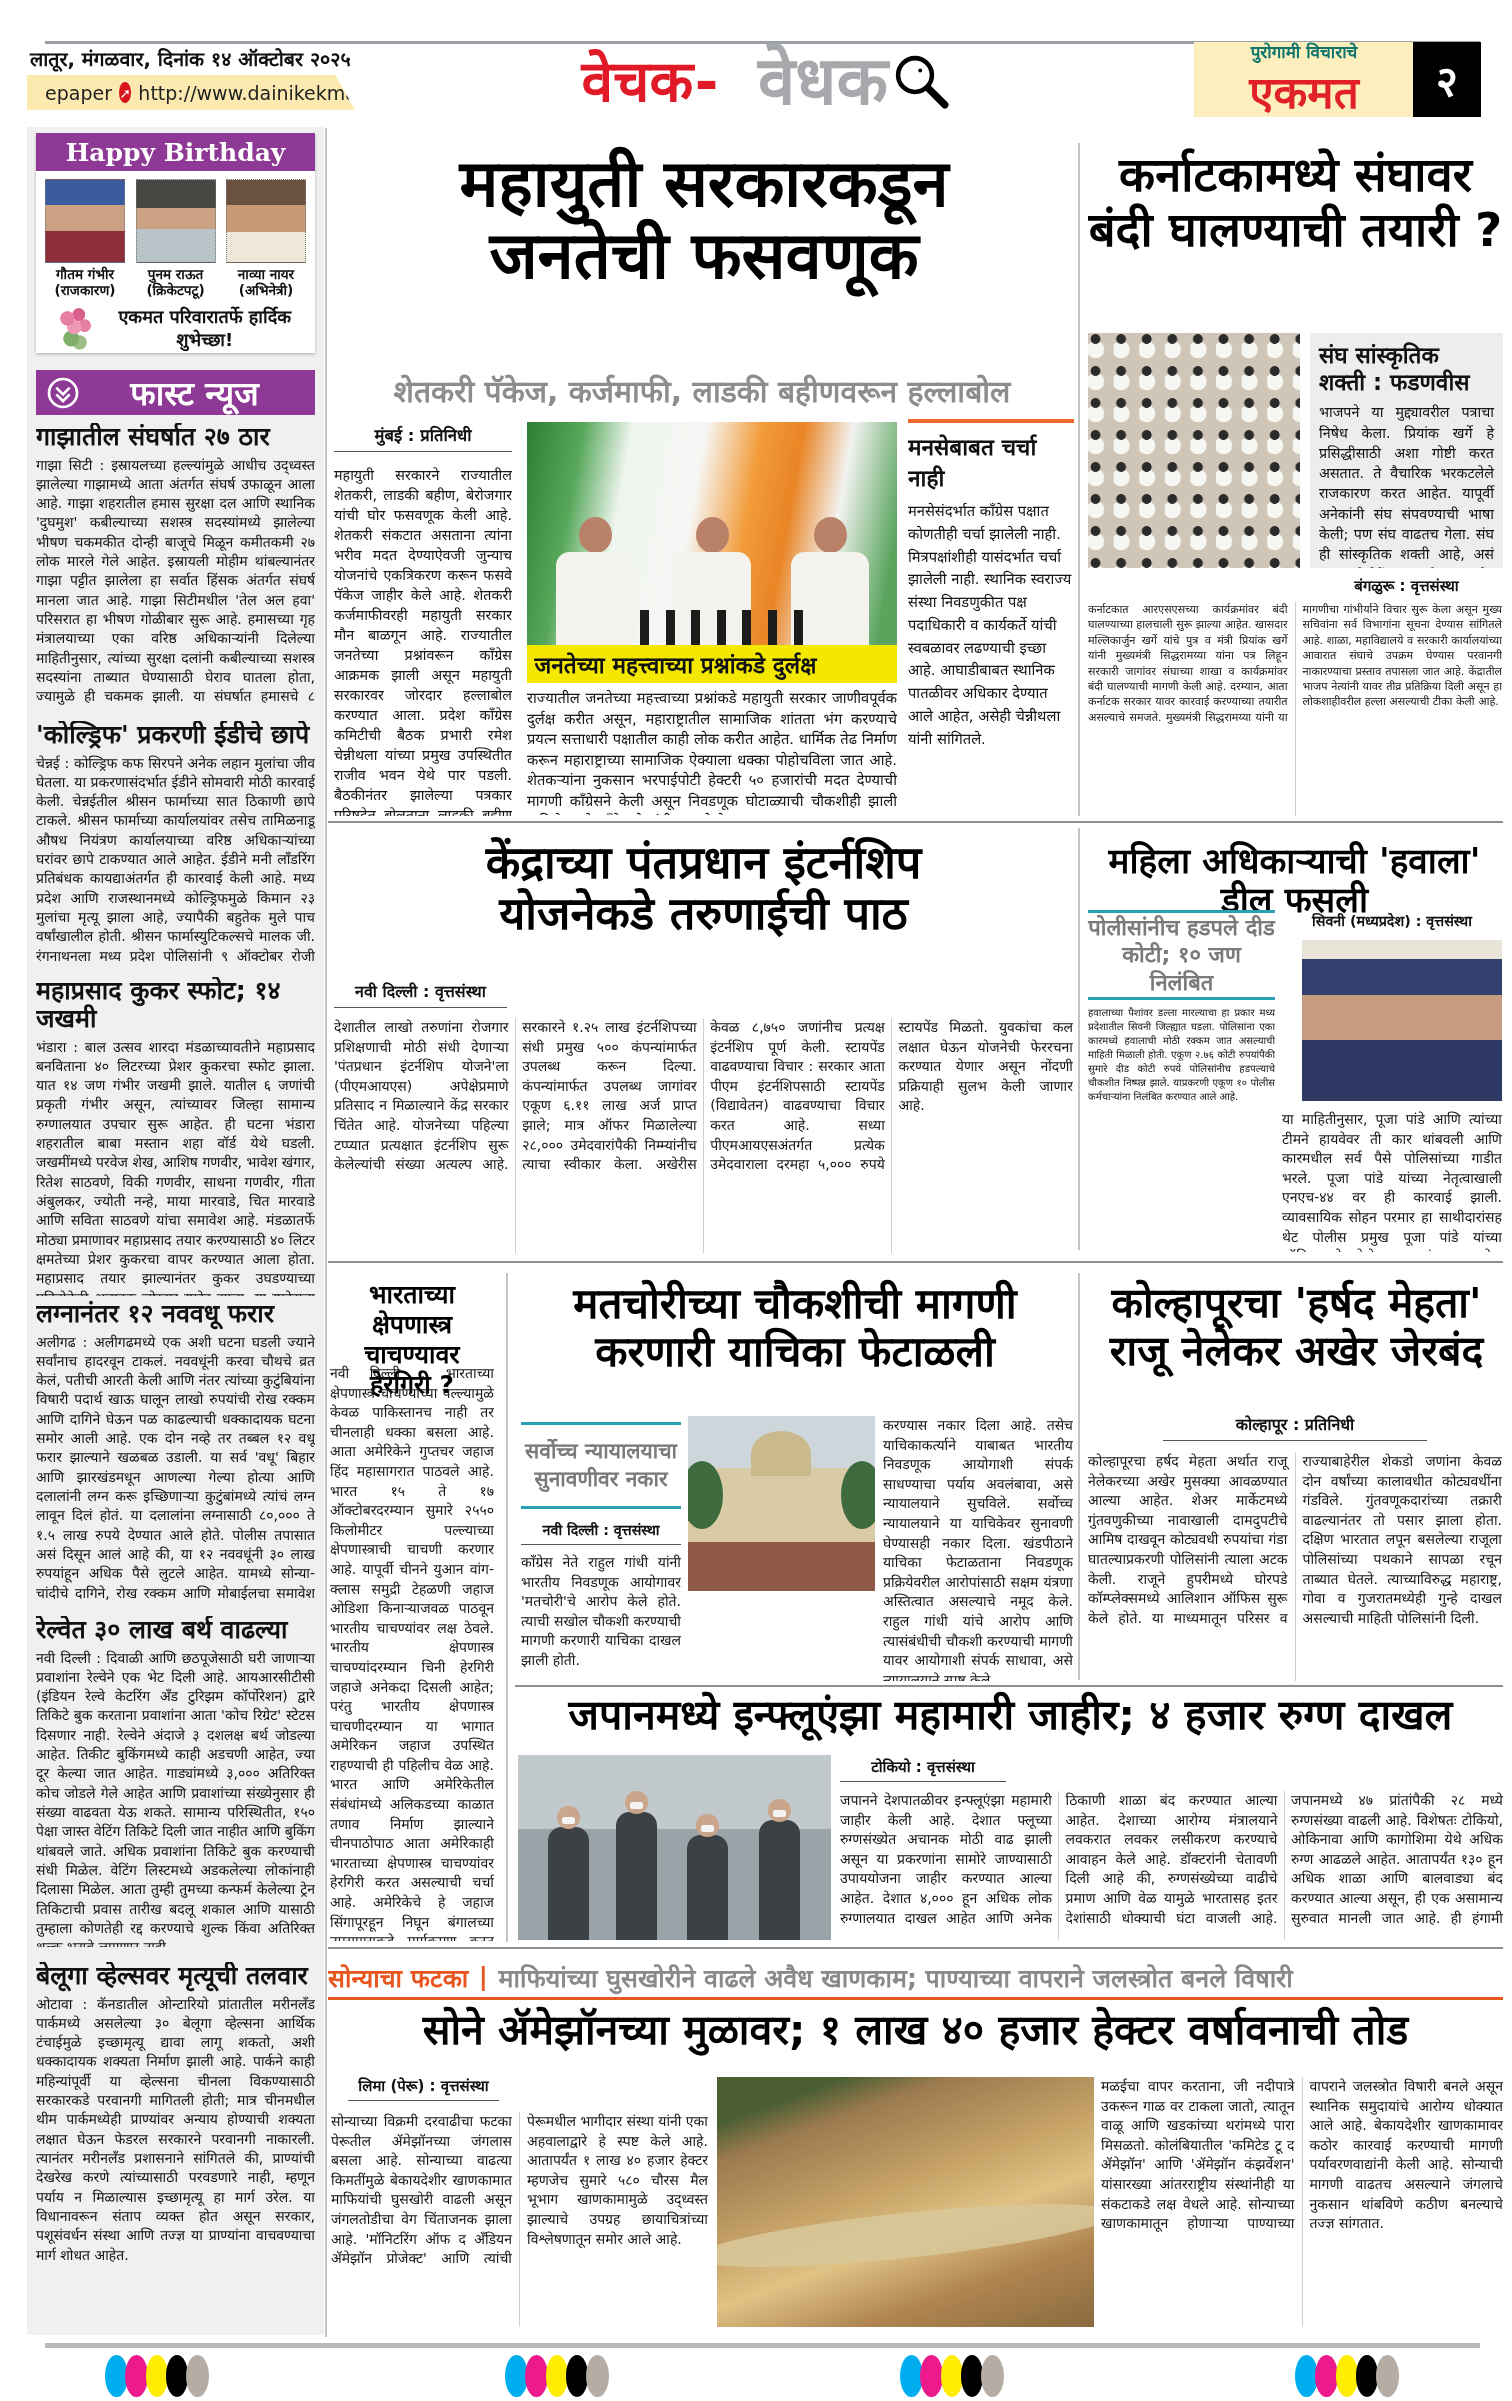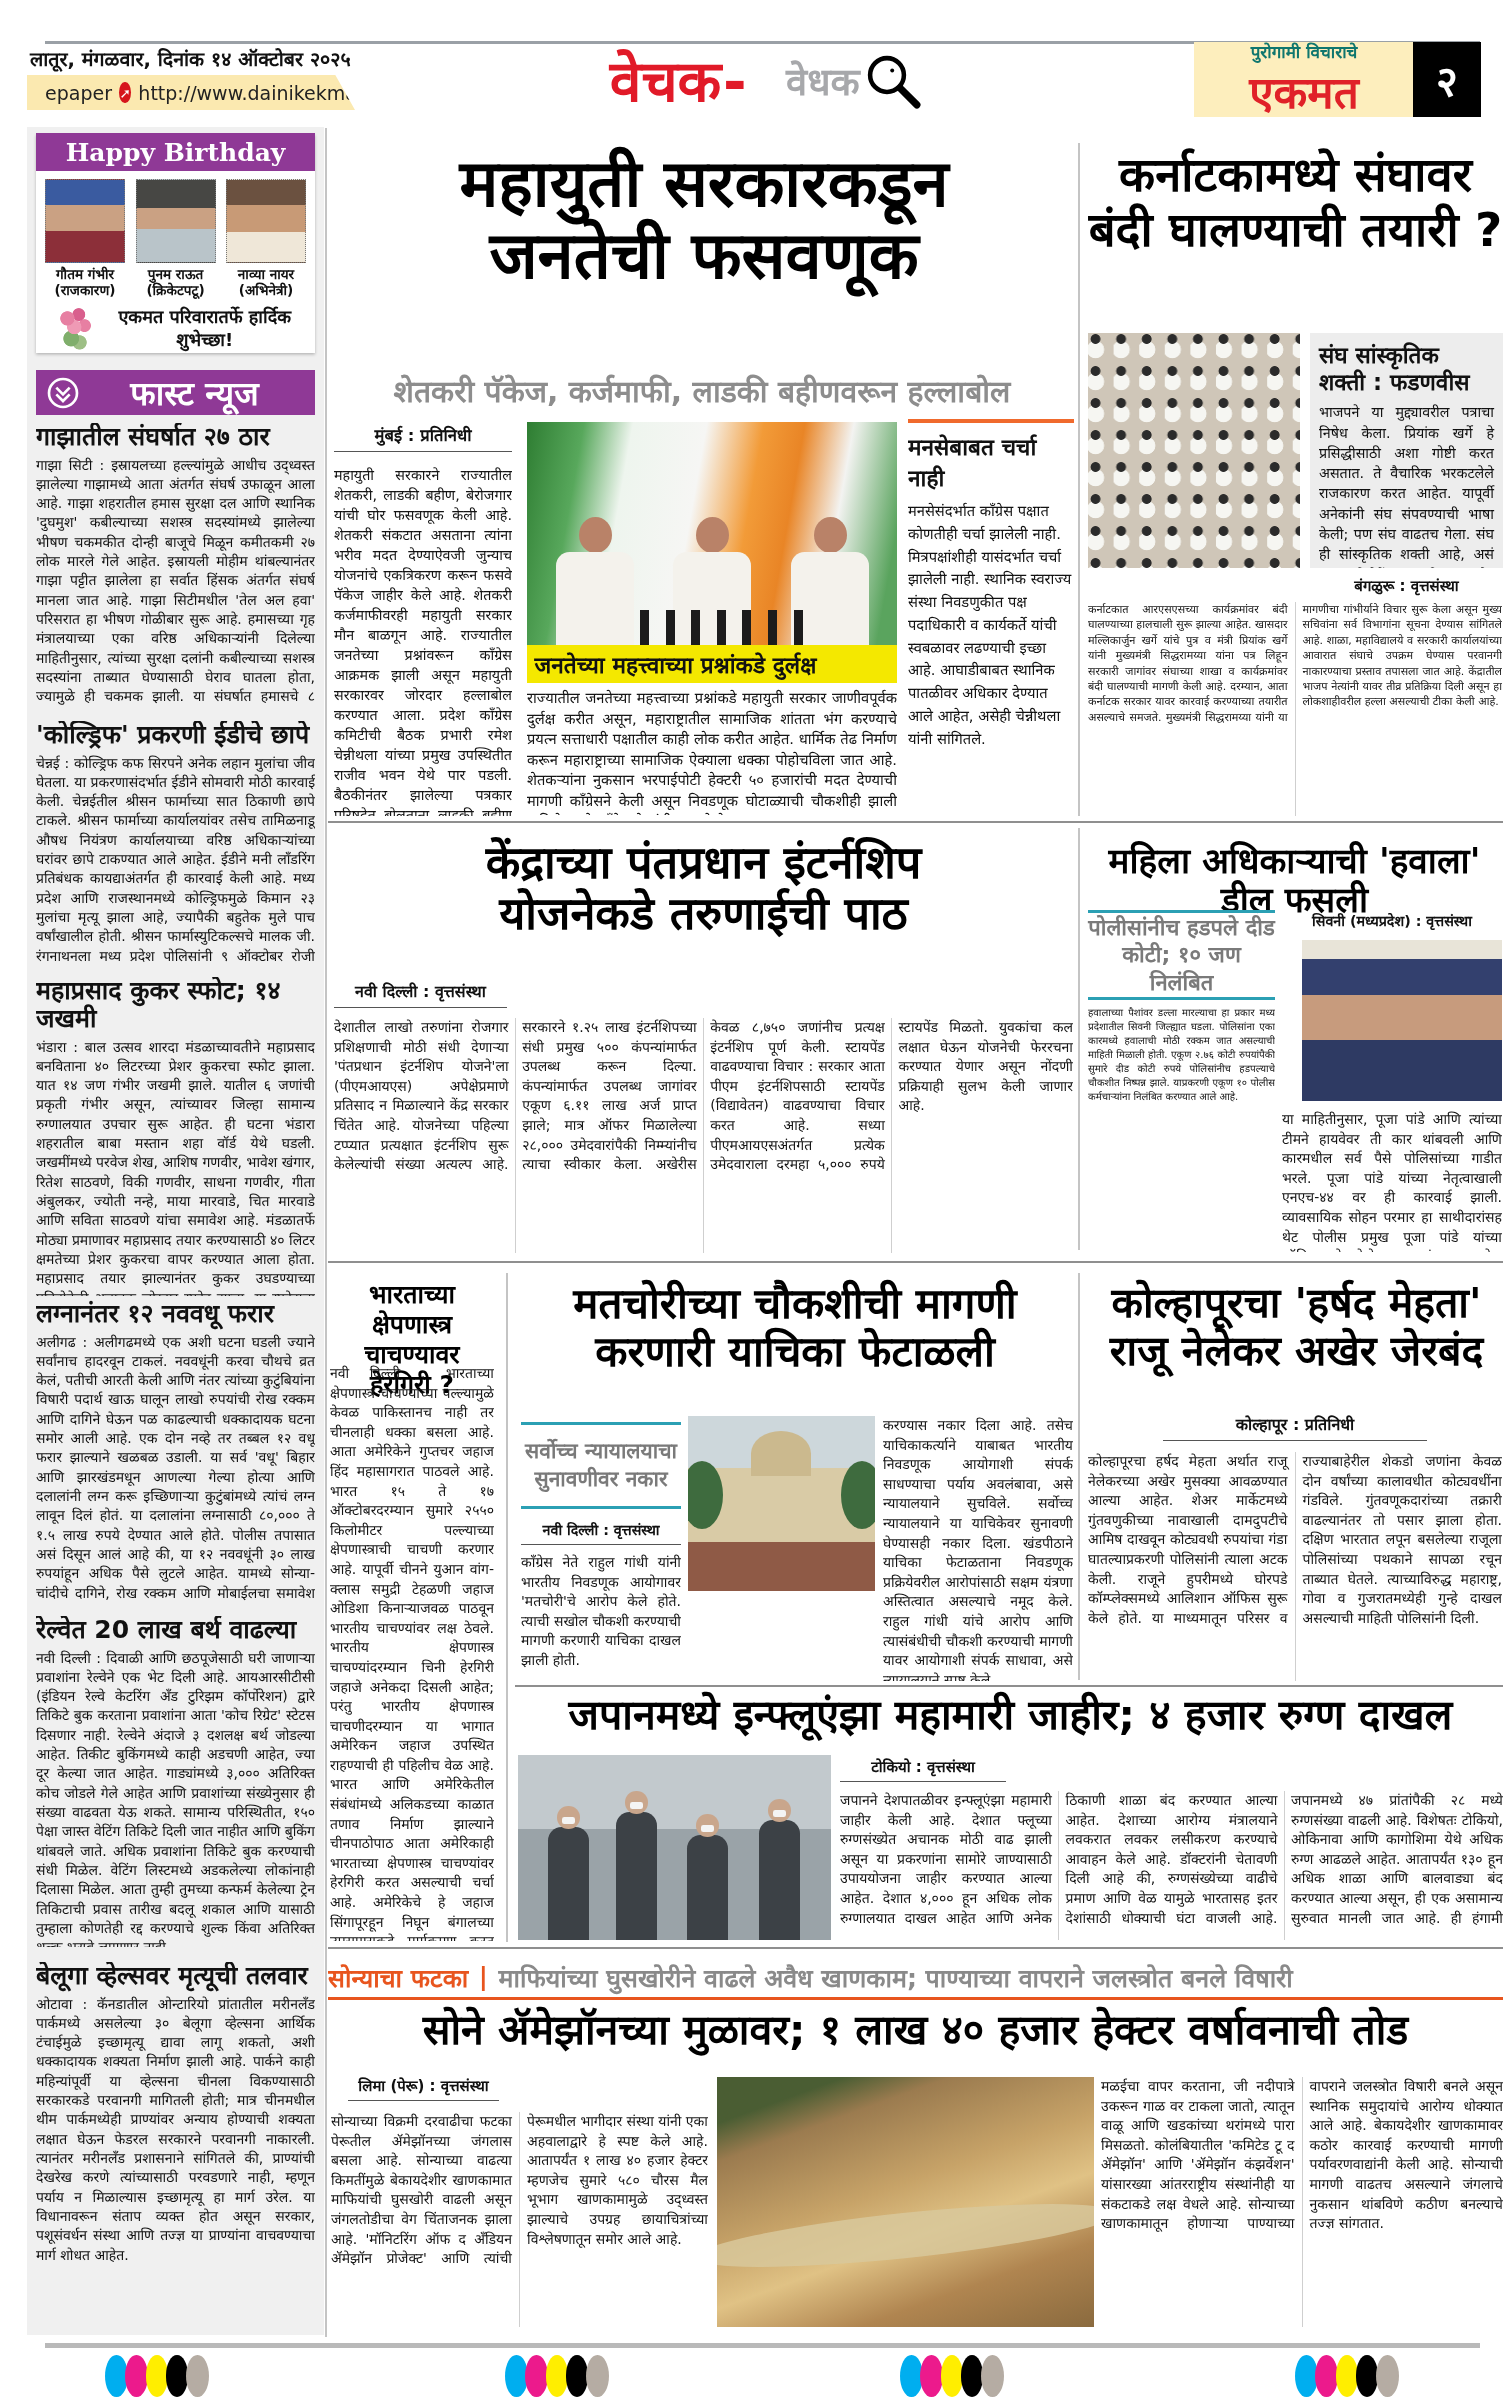--- a/index.html
+++ b/index.html
@@ -17,21 +17,21 @@
   
   .hdr-date{position:absolute;left:30px;top:45px;font-size:19.6px;font-weight:bold;}
   .hdr-rule{position:absolute;left:45px;top:41px;width:1435px;height:3px;background:#9aa0a6;}
   .ribbon{position:absolute;left:27px;top:75px;width:328px;height:35px;background:#fbe9b0;
           clip-path:polygon(0 0,94% 0,100% 100%,0 100%);display:flex;align-items:center;gap:7.5px;padding-left:18px;box-sizing:border-box;}
   .ribbon .txt{font-size:19px;color:#222;}
   .cursor-dot{display:inline-flex;width:21px;height:21px;border-radius:50%;background:#d6151c;color:#fff;
               align-items:center;justify-content:center;font-size:13.6px;font-weight:bold;}
   .logo-wrap{position:absolute;left:527px;top:44px;width:482px;height:75px;display:flex;align-items:center;justify-content:center;gap:1.5px;}
   .logo-red{color:#e11a28;font-size:57px;font-weight:bold;line-height:1;}
-  .logo-gray{color:#a7a8ab;font-size:38px;font-weight:bold;line-height:1;margin-left:38px;}
+  .logo-gray{color:#a7a8ab;font-size:67px;font-weight:bold;line-height:1;margin-left:38px;}
   .tag-box{position:absolute;left:1194px;top:42px;width:220px;height:75px;background:#fdeebd;
            display:flex;flex-direction:column;align-items:center;justify-content:center;}
   .tag-line{color:#0f766e;font-size:17px;font-weight:bold;line-height:1.1;}
   .brand{color:#e02128;font-size:44px;font-weight:bold;font-family:"DejaVu Serif",serif;line-height:1.05;margin-top:9px;}
   .pagenum{position:absolute;left:1413px;top:42px;width:68px;height:75px;background:#000;color:#fff;
            display:flex;align-items:center;justify-content:center;font-size:42px;font-weight:bold;}
 
   
   .leftcol-bg{position:absolute;left:27px;top:127px;width:297px;height:2208px;background:#f0f0f0;}
   .bday{position:absolute;left:36px;top:133px;width:279px;height:220px;background:#fff;box-shadow:0 1.5px 3px rgba(0,0,0,.25);}
@@ -233,21 +233,21 @@
   </div>
   <div class="fn-item" style="top:977px;height:319px;">
     <div class="fn-h">महाप्रसाद कुकर स्फोट; १४ जखमी</div>
     <div class="fn-b" style="height:274px;">भंडारा : बाल उत्सव शारदा मंडळाच्यावतीने महाप्रसाद बनविताना ४० लिटरच्या प्रेशर कुकरचा स्फोट झाला. यात १४ जण गंभीर जखमी झाले. यातील ६ जणांची प्रकृती गंभीर असून, त्यांच्यावर जिल्हा सामान्य रुग्णालयात उपचार सुरू आहेत. ही घटना भंडारा शहरातील बाबा मस्तान शहा वॉर्ड येथे घडली. जखमींमध्ये परवेज शेख, आशिष गणवीर, भावेश खंगार, रितेश साठवणे, विकी गणवीर, साधना गणवीर, गीता अंबुलकर, ज्योती नन्हे, माया मारवाडे, चित मारवाडे आणि सविता साठवणे यांचा समावेश आहे. मंडळातर्फे मोठ्या प्रमाणावर महाप्रसाद तयार करण्यासाठी ४० लिटर क्षमतेच्या प्रेशर कुकरचा वापर करण्यात आला होता. महाप्रसाद तयार झाल्यानंतर कुकर उघडण्याच्या प्रक्रियेवेळी अचानक जोरदार स्फोट झाला. या स्फोटाचा आवाज आणि धक्क्याने परिसरात एकच गोंधळ उडाला.</div>
   </div>
   <div class="fn-item" style="top:1300px;height:313px;">
     <div class="fn-h">लग्नानंतर १२ नववधू फरार</div>
     <div class="fn-b" style="height:268px;">अलीगढ : अलीगढमध्ये एक अशी घटना घडली ज्याने सर्वांनाच हादरवून टाकलं. नववधूंनी करवा चौथचे व्रत केलं, पतीची आरती केली आणि नंतर त्यांच्या कुटुंबियांना विषारी पदार्थ खाऊ घालून लाखो रुपयांची रोख रक्कम आणि दागिने घेऊन पळ काढल्याची धक्कादायक घटना समोर आली आहे. एक दोन नव्हे तर तब्बल १२ वधू फरार झाल्याने खळबळ उडाली. या सर्व 'वधू' बिहार आणि झारखंडमधून आणल्या गेल्या होत्या आणि दलालांनी लग्न करू इच्छिणाऱ्या कुटुंबांमध्ये त्यांचं लग्न लावून दिलं होतं. या दलालांना लग्नासाठी ८०,००० ते १.५ लाख रुपये देण्यात आले होते. पोलीस तपासात असं दिसून आलं आहे की, या १२ नववधूंनी ३० लाख रुपयांहून अधिक पैसे लुटले आहेत. यामध्ये सोन्या-चांदीचे दागिने, रोख रक्कम आणि मोबाईलचा समावेश आहे.</div>
   </div>
   <div class="fn-item" style="top:1616px;height:343px;">
-    <div class="fn-h">रेल्वेत 20 लाख बर्थ वाढल्या</div>
+    <div class="fn-h">रेल्वेत ३० लाख बर्थ वाढल्या</div>
     <div class="fn-b" style="height:298px;">नवी दिल्ली : दिवाळी आणि छठपूजेसाठी घरी जाणाऱ्या प्रवाशांना रेल्वेने एक भेट दिली आहे. आयआरसीटीसी (इंडियन रेल्वे केटरिंग अँड टुरिझम कॉर्पोरेशन) द्वारे तिकिटे बुक करताना प्रवाशांना आता 'कोच रिग्रेट' स्टेटस दिसणार नाही. रेल्वेने अंदाजे ३ दशलक्ष बर्थ जोडल्या आहेत. तिकीट बुकिंगमध्ये काही अडचणी आहेत, ज्या दूर केल्या जात आहेत. गाड्यांमध्ये ३,००० अतिरिक्त कोच जोडले गेले आहेत आणि प्रवाशांच्या संख्येनुसार ही संख्या वाढवता येऊ शकते. सामान्य परिस्थितीत, १५० पेक्षा जास्त वेटिंग तिकिटे दिली जात नाहीत आणि बुकिंग थांबवले जाते. अधिक प्रवाशांना तिकिटे बुक करण्याची संधी मिळेल. वेटिंग लिस्टमध्ये अडकलेल्या लोकांनाही दिलासा मिळेल. आता तुम्ही तुमच्या कन्फर्म केलेल्या ट्रेन तिकिटाची प्रवास तारीख बदलू शकाल आणि यासाठी तुम्हाला कोणतेही रद्द करण्याचे शुल्क किंवा अतिरिक्त शुल्क भरावे लागणार नाही.</div>
   </div>
   <div class="fn-item" style="top:1962px;height:360px;">
     <div class="fn-h">बेलूगा व्हेल्सवर मृत्यूची तलवार</div>
     <div class="fn-b" style="height:315px;">ओटावा : कॅनडातील ओन्टारियो प्रांतातील मरीनलँड पार्कमध्ये असलेल्या ३० बेलूगा व्हेल्सना आर्थिक टंचाईमुळे इच्छामृत्यू द्यावा लागू शकतो, अशी धक्कादायक शक्यता निर्माण झाली आहे. पार्कने काही महिन्यांपूर्वी या व्हेल्सना चीनला विकण्यासाठी सरकारकडे परवानगी मागितली होती; मात्र चीनमधील थीम पार्कमध्येही प्राण्यांवर अन्याय होण्याची शक्यता लक्षात घेऊन फेडरल सरकारने परवानगी नाकारली. त्यानंतर मरीनलँड प्रशासनाने सांगितले की, प्राण्यांची देखरेख करणे त्यांच्यासाठी परवडणारे नाही, म्हणून पर्याय न मिळाल्यास इच्छामृत्यू हा मार्ग उरेल. या विधानावरून संताप व्यक्त होत असून सरकार, पशूसंवर्धन संस्था आणि तज्ज्ञ या प्राण्यांना वाचवण्याचा मार्ग शोधत आहेत.</div>
   </div>
 
   <div class="rule-v" style="left:325px;top:128px;width:1.5px;height:2209px;"></div>
   <div class="rule-v" style="left:1078px;top:143px;width:1.5px;height:673px;"></div>
   <div class="rule-v" style="left:1078px;top:828px;width:1.5px;height:422px;"></div>

